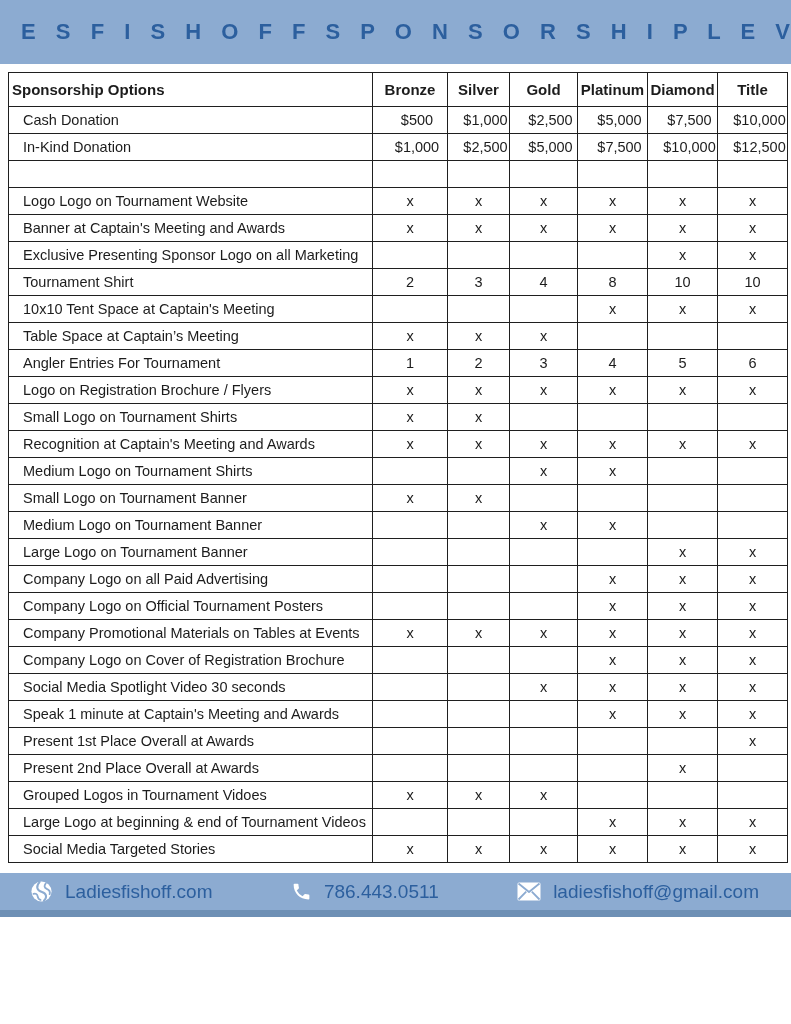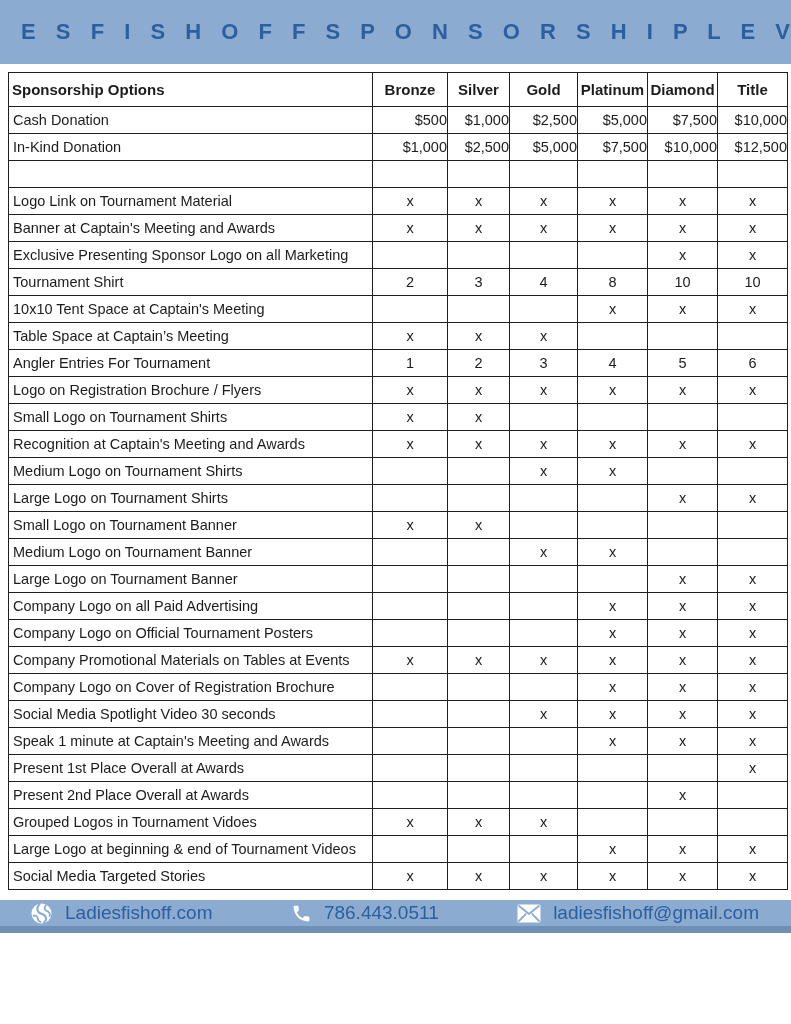--- a/index.html
+++ b/index.html
@@ -54,33 +54,33 @@
     text-align:center;
     padding:8px 1px;
     font-size:15px;
   }
   th.first{
     text-align:left;
     padding-left:3px;
   }
   td.label{
     text-align:left;
-    padding-left:4px;
+    padding-left:14px;
   }
   td.val{
     text-align:center;
   }
   td.val.money{
-    text-align:right;
+    text-align:center;
     padding-left:14px;
   }
   
   .footer{
     margin-top:10px;
-    height:33px;
+    height:44px;
     background:var(--band);
     border-bottom:7px solid var(--strip);
     display:flex;
     align-items:center;
     justify-content:space-between;
     padding:0 32px 0 30px;
   }
   .contact{
     display:flex;
     align-items:center;
@@ -142,21 +142,21 @@
         <tr>
           <td class="label"></td>
           <td class="val"></td>
           <td class="val"></td>
           <td class="val"></td>
           <td class="val"></td>
           <td class="val"></td>
           <td class="val"></td>
         </tr>
         <tr>
-          <td class="label">Logo Link on Tournament Material</td>
+          <td class="label">Logo Logo on Tournament Website</td>
           <td class="val">x</td>
           <td class="val">x</td>
           <td class="val">x</td>
           <td class="val">x</td>
           <td class="val">x</td>
           <td class="val">x</td>
         </tr>
         <tr>
           <td class="label">Banner at Captain's Meeting and Awards</td>
           <td class="val">x</td>
@@ -239,29 +239,20 @@
           <td class="val">x</td>
         </tr>
         <tr>
           <td class="label">Medium Logo on Tournament Shirts</td>
           <td class="val"></td>
           <td class="val"></td>
           <td class="val">x</td>
           <td class="val">x</td>
           <td class="val"></td>
           <td class="val"></td>
-        </tr>
-        <tr>
-          <td class="label">Large Logo on Tournament Shirts</td>
-          <td class="val"></td>
-          <td class="val"></td>
-          <td class="val"></td>
-          <td class="val"></td>
-          <td class="val">x</td>
-          <td class="val">x</td>
         </tr>
         <tr>
           <td class="label">Small Logo on Tournament Banner</td>
           <td class="val">x</td>
           <td class="val">x</td>
           <td class="val"></td>
           <td class="val"></td>
           <td class="val"></td>
           <td class="val"></td>
         </tr>

